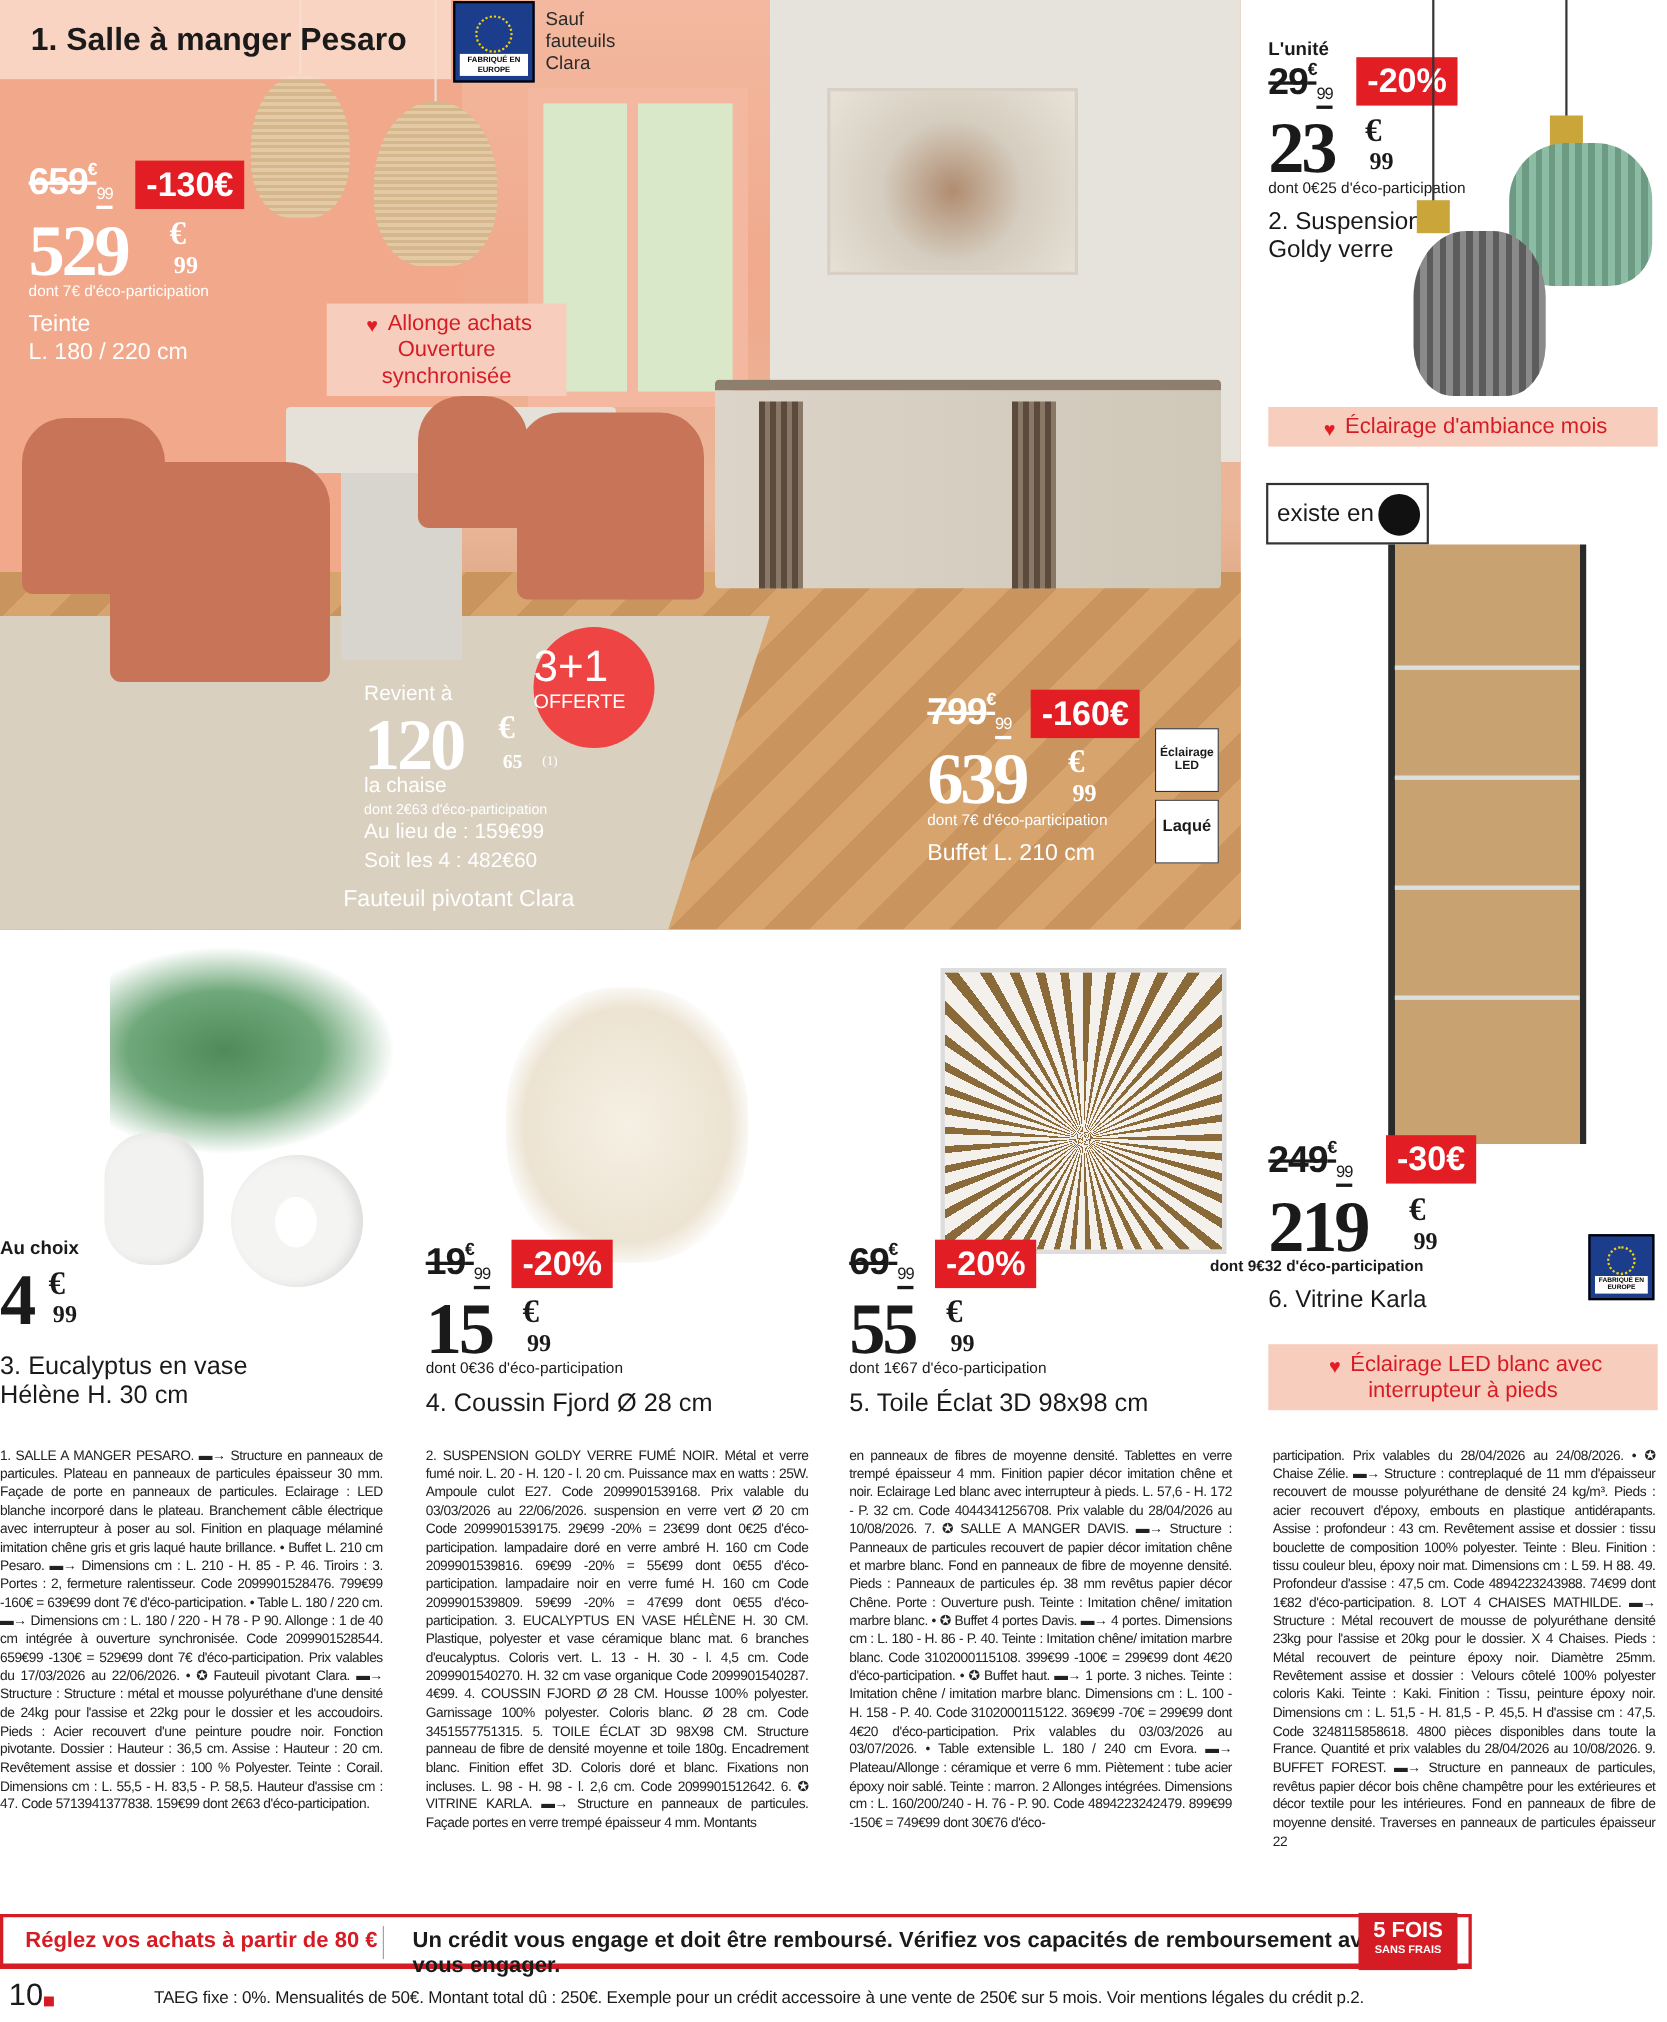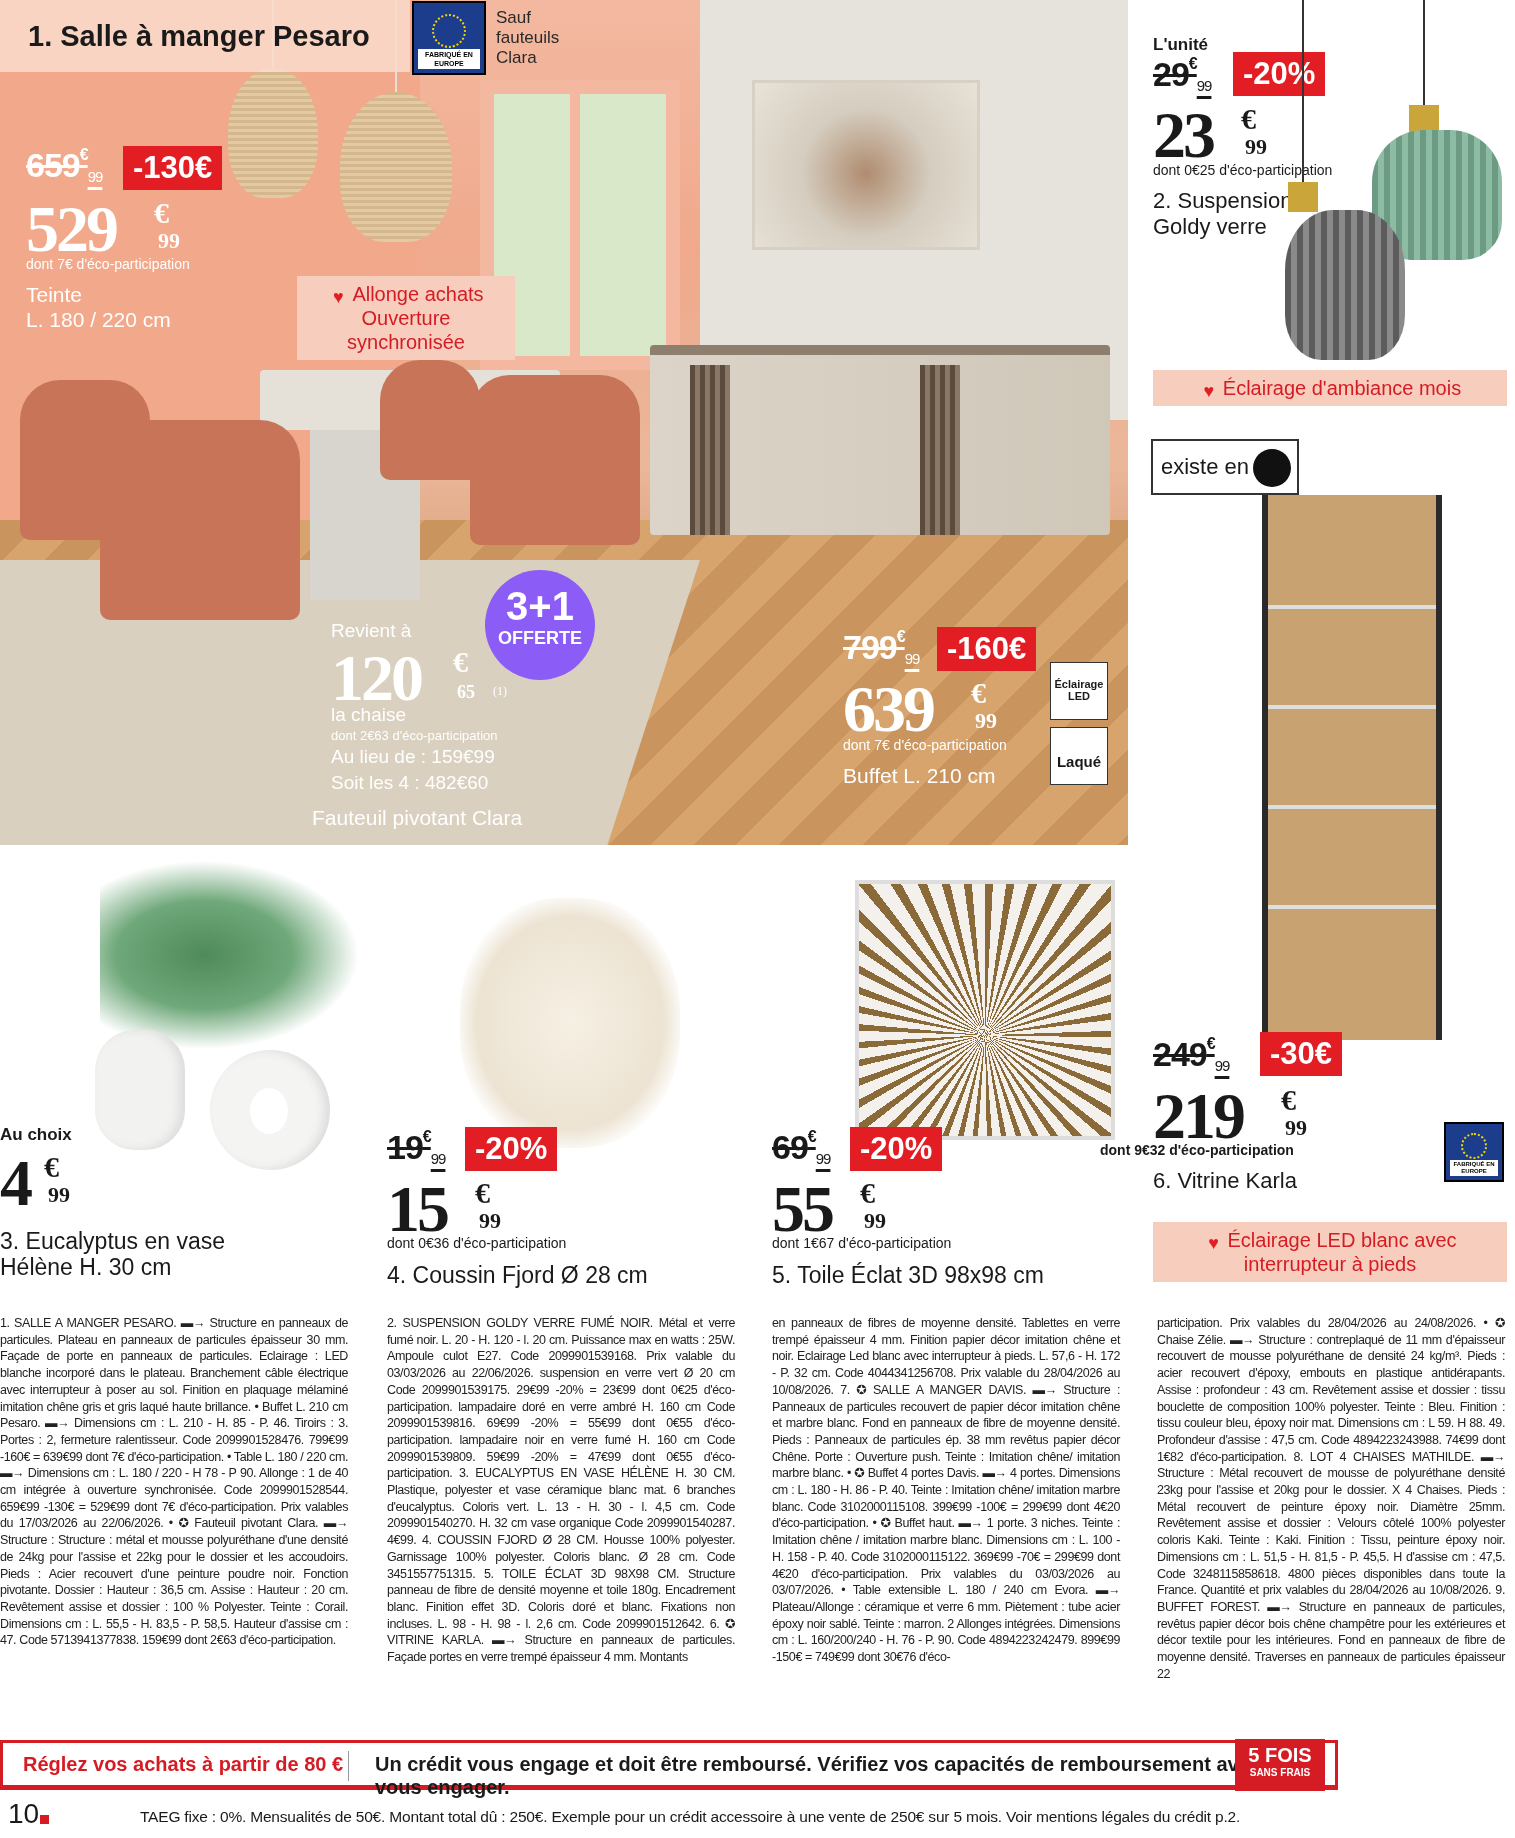--- a/index.html
+++ b/index.html
@@ -40,21 +40,21 @@
   .price .cur { position: absolute; top: 2px; font-size: 30px; letter-spacing: 0; }
   .price .cents { position: absolute; top: 34px; font-size: 22px; letter-spacing: 0; }
   .eco { position: absolute; font-size: 14px; }
   .white { color: #fff; }
   .dark { color: #1a1a1a; }
   .label-txt { position: absolute; font-size: 21px; }
 
   .bubble { position: absolute; background: #f7cdbd; color: #d51c24; font-size: 20px; line-height: 24px; text-align: center; padding: 6px 10px; }
   .bubble .heart { display: inline-block; width: 20px; height: 18px; color: #e31d24; font-size: 18px; vertical-align: -2px; margin-right: 4px; }
 
-  .offer-circle { position: absolute; left: 485px; top: 570px; width: 110px; height: 110px; border-radius: 50%; background: #8b5cf6; color: #fff; text-align: center; font-weight: bold; }
+  .offer-circle { position: absolute; left: 485px; top: 570px; width: 110px; height: 110px; border-radius: 50%; background: #ef4444; color: #fff; text-align: left; font-weight: normal; }
   .offer-circle .big { font-size: 40px; line-height: 44px; margin-top: 14px; }
   .offer-circle .small { font-size: 18px; line-height: 20px; }
 
   .tag-box { position: absolute; background: #fff; border: 1px solid #333; font-weight: bold; text-align: center; color: #1a1a1a; }
 
   
   .lamp-glass { position: absolute; border-radius: 40% 40% 30% 30%; }
   .vitrine { position: absolute; left: 1262px; top: 495px; width: 180px; height: 545px; background: linear-gradient(90deg, #2a2a2a 0 6px, #c9a272 6px 174px, #2a2a2a 174px); }
   .vitrine .shelf { position: absolute; left: 6px; right: 6px; height: 4px; background: rgba(220,230,235,0.9); }
   .existe { position: absolute; left: 1151px; top: 439px; width: 148px; height: 56px; border: 2px solid #333; background: #fff; font-size: 22px; padding: 13px 8px; }
@@ -150,21 +150,21 @@
 <div class="old-price white" style="left:843px;top:628px;"><span>799</span><sup>€</sup><sub>99</sub></div>
 <div class="disc" style="left:937px;top:627px;">-160€</div>
 <div class="price white" style="left:843px;top:676px;">
   <span class="int">639</span>
   <span class="cur" style="left:128px">€</span>
   <span class="cents" style="left:132px">99</span>
 </div>
 <div class="eco white" style="left:843px;top:737px;">dont 7€ d'éco-participation</div>
 <div class="label-txt white" style="left:843px;top:764px;">Buffet L. 210 cm</div>
 <div class="tag-box" style="left:1050px;top:662px;width:58px;height:58px;font-size:11px;padding-top:15px;">Éclairage LED</div>
-<div class="tag-box" style="left:1050px;top:727px;width:58px;height:58px;font-size:15px;padding-top:25px;">Laqué</div>
+<div class="tag-box" style="left:1050px;top:727px;width:58px;height:58px;font-size:15px;padding-top:14px;">Laqué</div>
 
 <div style="position:absolute;left:1130px;top:0;width:385px;height:440px;background:#fff;"></div>
 <div style="position:absolute;left:1153px;top:35px;font-size:17px;font-weight:bold;">L'unité</div>
 <div class="old-price dark" style="left:1153px;top:55px;"><span>29</span><sup>€</sup><sub>99</sub></div>
 <div class="disc" style="left:1233px;top:52px;">-20%</div>
 <div class="price dark" style="left:1153px;top:102px;">
   <span class="int">23</span>
   <span class="cur" style="left:88px">€</span>
   <span class="cents" style="left:92px">99</span>
 </div>

